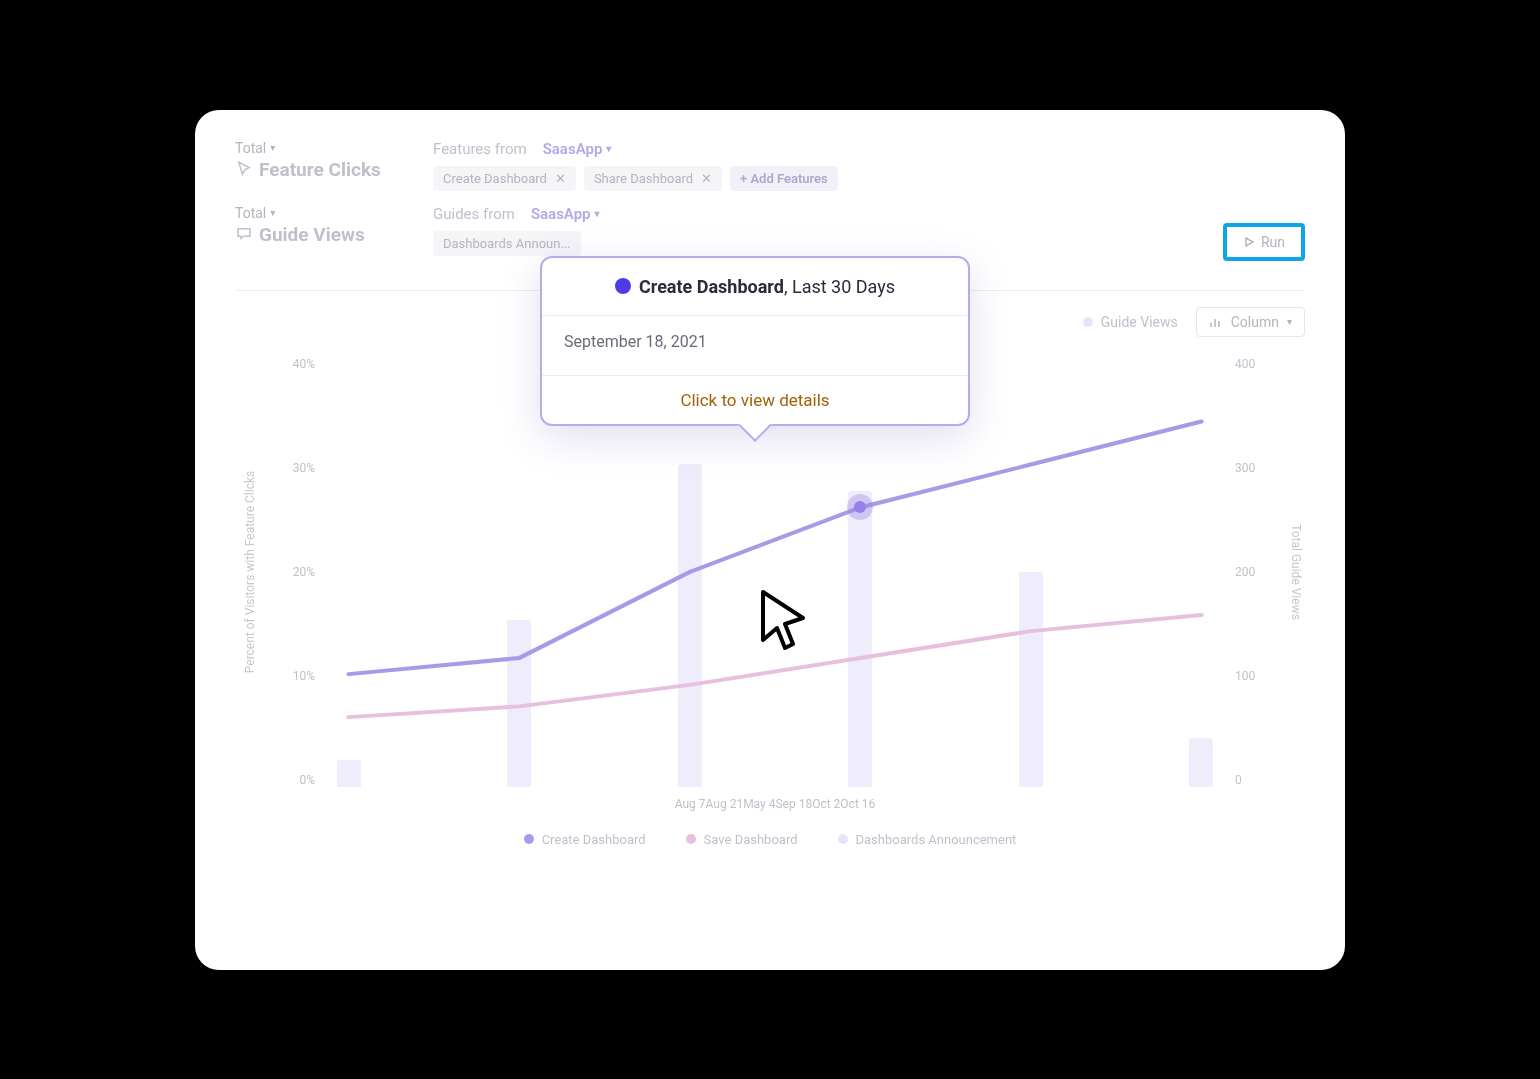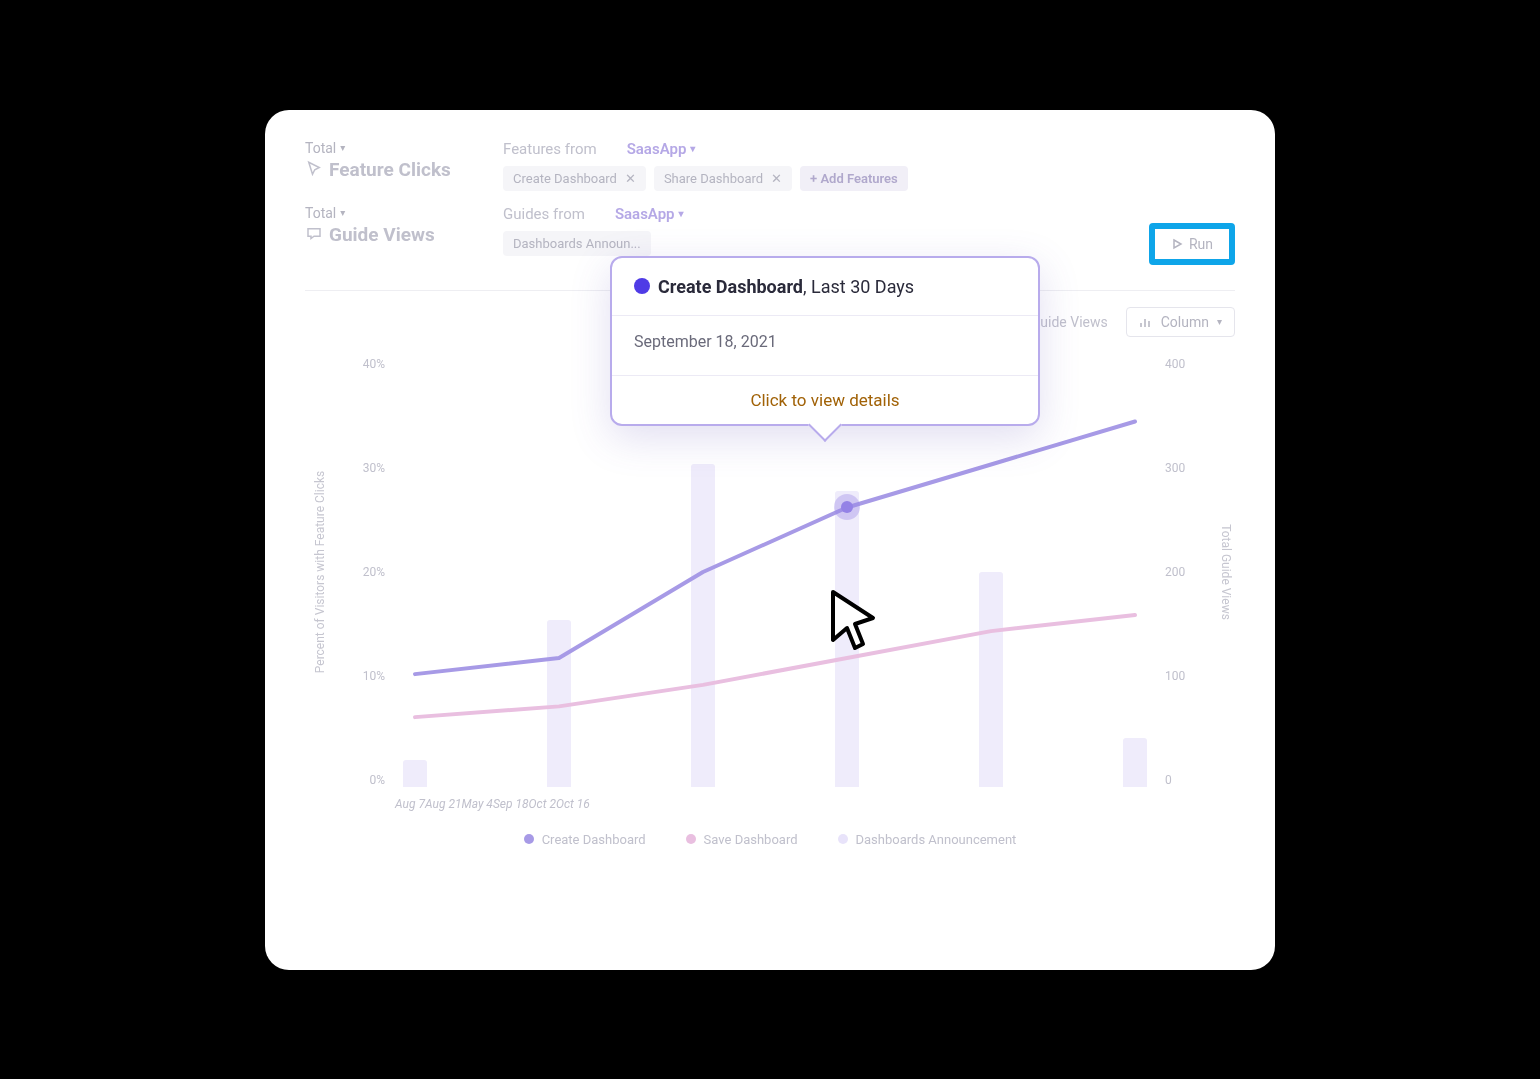--- a/index.html
+++ b/index.html
@@ -7,21 +7,21 @@
   background: #000;
   font-family: -apple-system, BlinkMacSystemFont, 'Segoe UI', Roboto, sans-serif;
   width: 1540px;
   height: 1079px;
   display: flex;
   align-items: center;
   justify-content: center;
 }
 .card {
   background: #fff;
-  width: 1010px;
+  width: 1150px;
   height: 860px;
   border-radius: 24px;
   box-shadow: 0 20px 60px rgba(0,0,0,0.3);
   padding: 30px 40px;
   position: relative;
   overflow: hidden;
 }
 .row {
   display: flex;
   align-items: flex-start;
@@ -44,21 +44,21 @@
   font-size: 19px;
   font-weight: 700;
   color: #c0c0cc;
   margin-top: 2px;
 }
 .label-from {
   font-size: 15px;
   color: #c0c0cc;
   display: flex;
   align-items: center;
-  gap: 30px;
+  gap: 16px;
   margin-bottom: 8px;
 }
 .app-sel {
   color: #b5a8e6;
   font-weight: 600;
   display: flex;
   align-items: center;
   gap: 4px;
   cursor: pointer;
 }
@@ -84,21 +84,21 @@
   font-weight: 600;
   cursor: pointer;
   text-align: center;
 }
 .guides-row-outer {
   display: flex;
   justify-content: space-between;
   align-items: flex-start;
 }
 .run-btn {
-  border: 6px solid #0ea5e9;
+  border: 4px solid #0ea5e9;
   border-radius: 4px;
   padding: 7px 16px;
   font-size: 14px;
   color: #b4b4c0;
   display: flex;
   align-items: center;
   gap: 6px;
   cursor: pointer;
   margin-top: 18px;
 }
@@ -184,24 +184,23 @@
   background: #efecfb;
   border-radius: 3px 3px 0 0;
 }
 svg.lines { position: absolute; inset: 0; width: 100%; height: 100%; }
 .x-axis {
   position: absolute;
   left: 90px;
   right: 80px;
   top: 440px;
   display: flex;
-  justify-content: flex-start;
+  justify-content: center;
   font-size: 12px;
   color: #c0c0cc;
-  font-style: italic;
 }
 .legend-bottom {
   position: absolute;
   bottom: 0;
   left: 0;
   right: 0;
   display: flex;
   justify-content: center;
   gap: 40px;
   font-size: 13px;
@@ -220,20 +219,21 @@
   z-index: 10;
 }
 .tt-head {
   display: flex;
   align-items: center;
   gap: 8px;
   padding: 18px 22px;
   border-bottom: 1px solid #eceaf5;
   font-size: 18px;
   color: #2a2a3a;
+  justify-content: center;
 }
 .tt-head .td { width: 16px; height: 16px; background: #4f3be6; border-radius: 50%; flex-shrink: 0;}
 .tt-body { padding: 16px 22px 20px; }
 .tt-date { color: #6a6a7a; font-size: 16px; margin-bottom: 4px; }
 .tt-val { font-size: 22px; color: #2a2a3a; }
 .tt-foot {
   border-top: 1px solid #eceaf5;
   text-align: center;
   padding: 14px;
   font-size: 17px;

